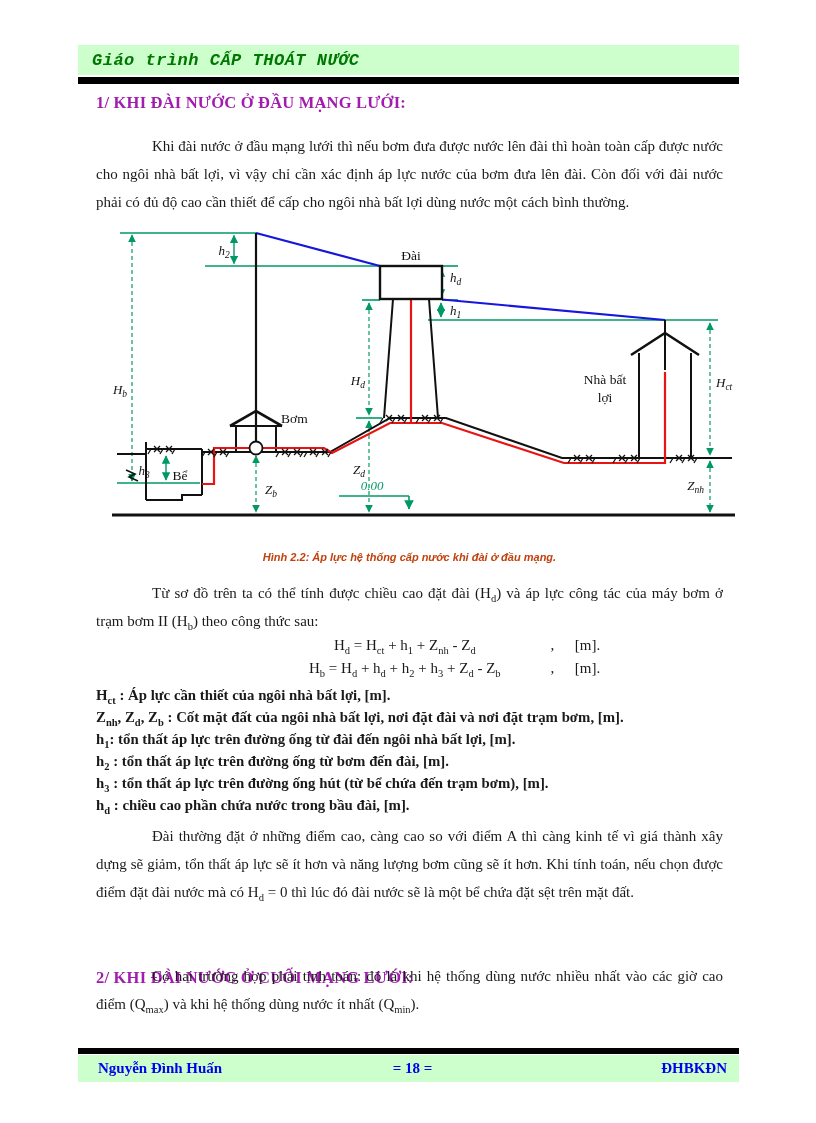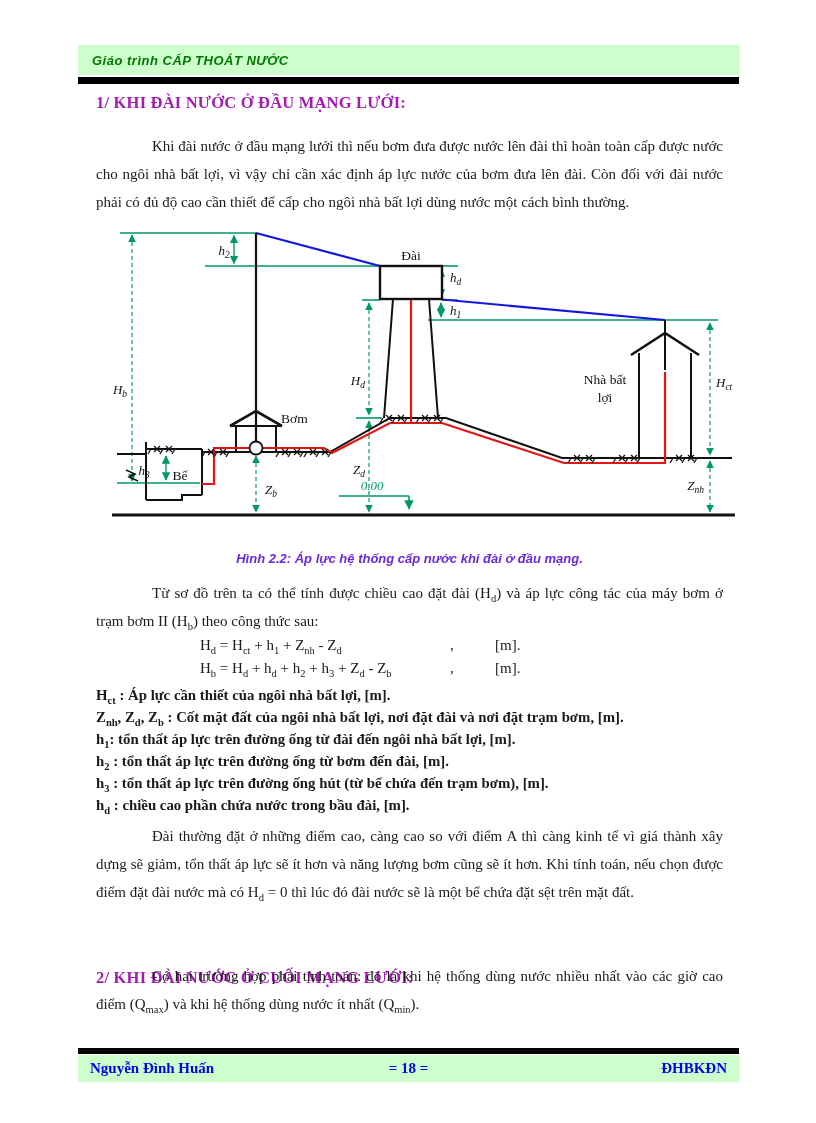--- a/index.html
+++ b/index.html
@@ -4,66 +4,66 @@
 <style>
   * { box-sizing: border-box; }
   body { margin:0; background:#888; }
   .page { position:relative; width:816px; height:1123px; background:#ffffff;
           margin:0 auto; overflow:hidden;
           font-family:"Liberation Serif", serif; color:#1a1a1a; }
 
   
   .hband { position:absolute; left:78px; top:45px; width:661px; height:30px;
            background:#ccffcc; display:flex; align-items:center; padding-left:14px; }
-  .htitle { font-family:Liberation Sans, sans-serif; font-style:italic; font-weight:bold;
-            font-size:13px; color:#007700; letter-spacing:0.5px; }
+  .htitle { font-family:Liberation Mono, monospace; font-style:italic; font-weight:bold;
+            font-size:17px; color:#007700; letter-spacing:0.5px; }
   .hrule { position:absolute; left:78px; top:77px; width:661px; height:7px; background:#000; }
 
   
   .redh { position:absolute; left:96px; width:627px; font-weight:bold; font-size:16.5px;
           color:#a21caf; letter-spacing:0.2px; }
   .redh1 { top:93px; }
   .redh2 { top:936px;margin-top:32px; }
 
   
   .para { position:absolute; left:96px; width:627px; font-size:15px; line-height:28px;
           text-align:justify; text-indent:56px; }
   .p1 { top:132px; }
   .p2 { top:579px; }
   .p3 { top:822px; }
   .p4 { top:962px; }
   .sub { font-size:10.5px; vertical-align:-3.5px; line-height:0; }
 
   
   .formulas { position:absolute; left:200px; top:634px; width:480px; font-size:15px; line-height:23px; }
-  .frow { white-space:nowrap; }
+  .frow { white-space:nowrap;text-align:center; }
   .fx  { display:inline-block; width:250px; }
   .fcm { display:inline-block; width:45px; }
 
   
   .defs { position:absolute; left:96px; top:684px; width:640px; font-size:14.8px; line-height:22px; }
   .defs div { white-space:nowrap;font-weight:bold; }
 
   
   .caption { position:absolute; left:96px; top:551px; width:627px; text-align:center;
              font-family:"Liberation Sans", sans-serif; font-weight:bold; font-style:italic;
-             font-size:13px; color:#6d28d9; }
+             font-size:11px; color:#c2410c; }
 
   
   .diagram { position:absolute; left:84px; top:222px; }
   .dlbl { font-family:"Liberation Serif", serif; font-style:italic; font-size:13px; fill:#111; }
   .dsub { font-size:9.5px; }
   .ulbl { font-family:"Liberation Serif", serif; font-size:13.5px; fill:#111; }
   .gtxt { font-family:"Liberation Serif", serif; font-style:italic; font-size:13px; fill:#009966; }
 
   
   .frule { position:absolute; left:78px; top:1048px; width:661px; height:6px; background:#000; }
   .fband { position:absolute; left:78px; top:1055px; width:661px; height:27px; background:#ccffcc;
            display:flex; align-items:center; padding:0 12px; font-weight:bold; font-size:15px; color:#0000ee; }
-  .fband .fl { flex:1; text-align:left; }
+  .fband .fl { flex:1; text-align:left;margin-left:8px; }
   .fband .fc { flex:1; text-align:center; }
   .fband .fr { flex:1; text-align:right; }
 </style>
 </head>
 <body>
 
 <div class="page">
 
   <div class="hband">
     <span class="htitle">Giáo trình CẤP THOÁT NƯỚC</span>

